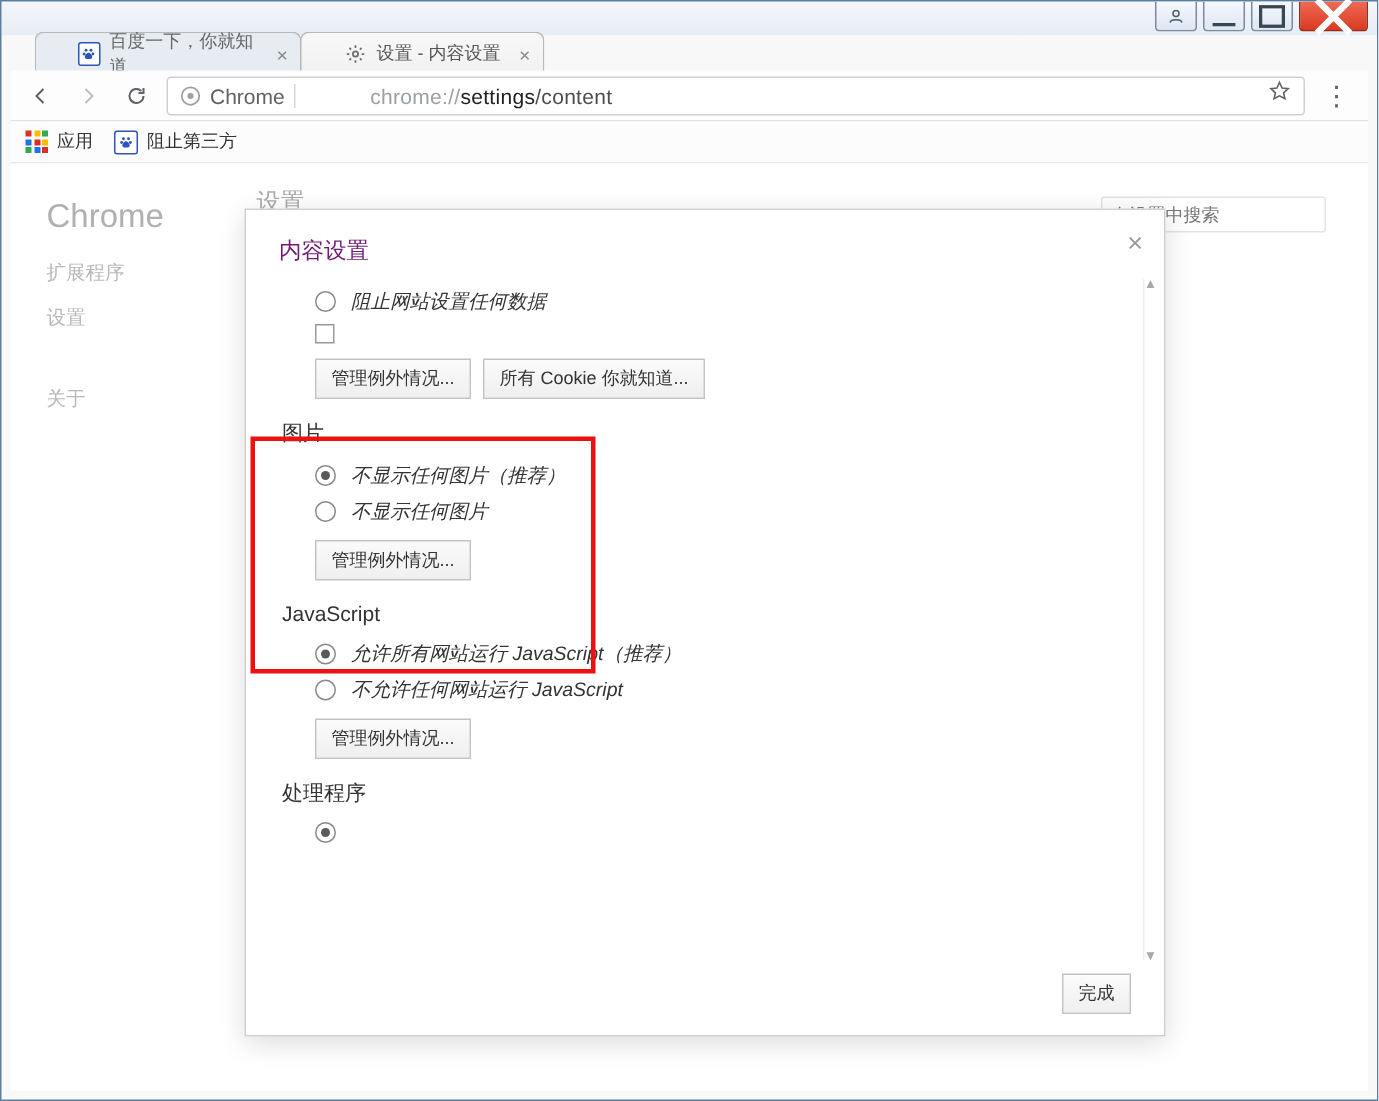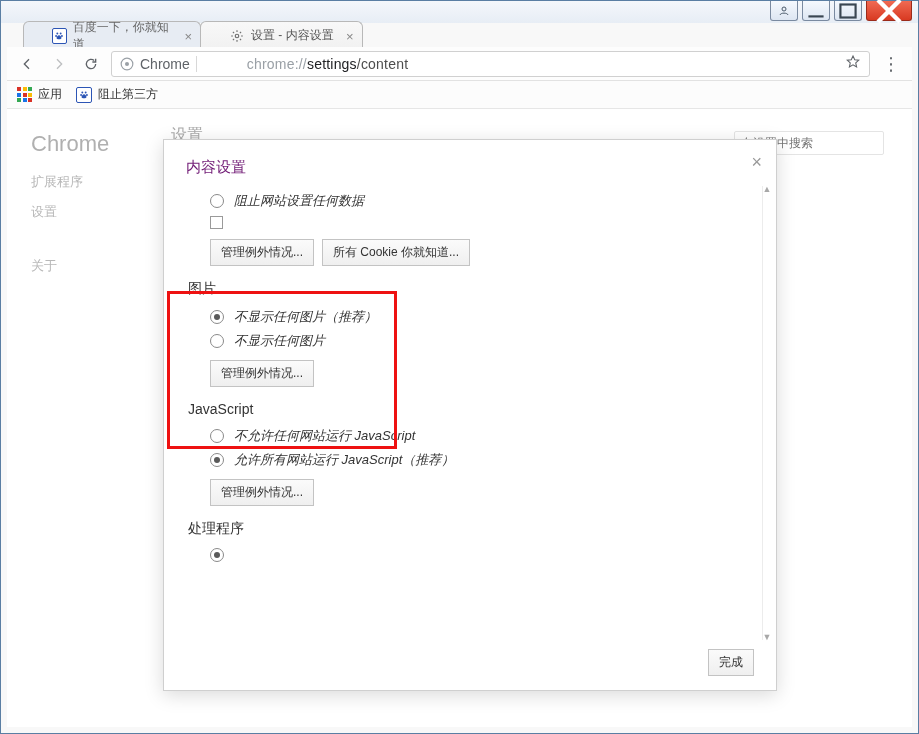--- a/index.html
+++ b/index.html
@@ -302,26 +302,26 @@
             <span>不显示任何图片</span>
           </div>
           <div class="btn-row">
             <span class="btn">管理例外情况...</span>
           </div>
         </div>
 
         <div class="section">
           <h3>JavaScript</h3>
           <div class="opt">
+            <span class="radio checked"></span>
+            <span>允许所有网站运行 JavaScript（推荐）</span>
+          </div>
+          <div class="opt">
             <span class="radio"></span>
             <span>不允许任何网站运行 JavaScript</span>
-          </div>
-          <div class="opt">
-            <span class="radio checked"></span>
-            <span>允许所有网站运行 JavaScript（推荐）</span>
           </div>
           <div class="btn-row">
             <span class="btn">管理例外情况...</span>
           </div>
         </div>
 
         <div class="section">
           <h3>处理程序</h3>
           <div class="opt">
             <span class="radio checked"></span>

